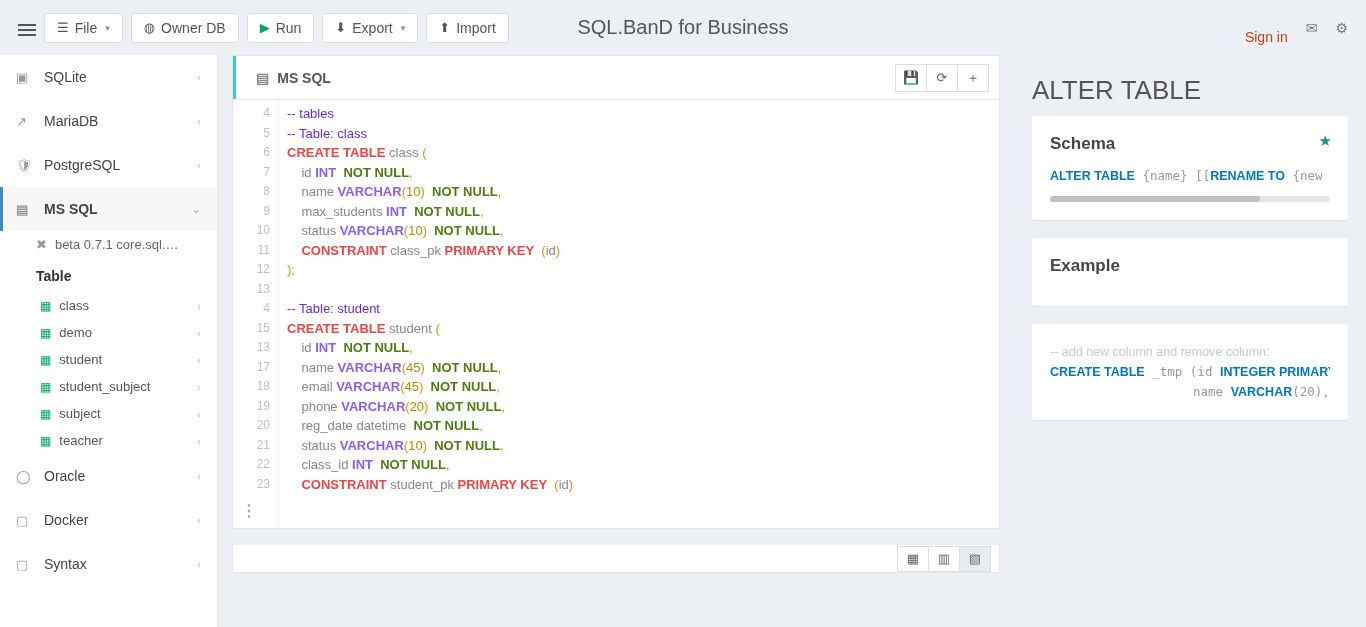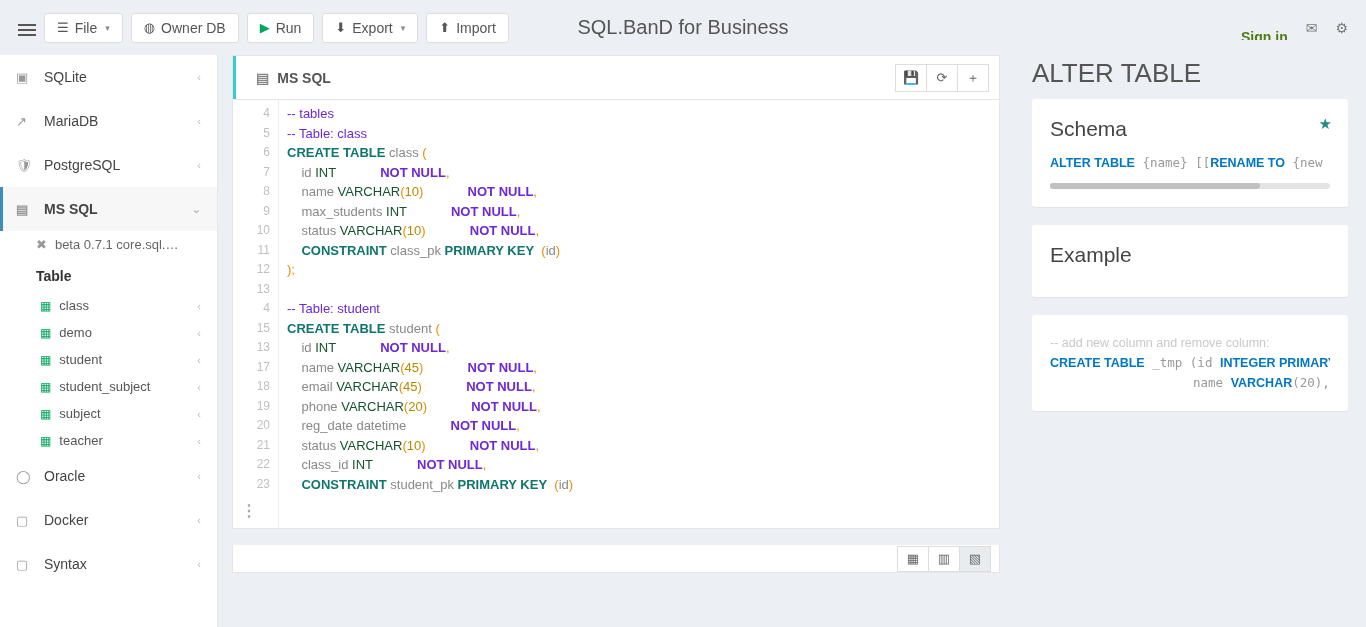--- a/index.html
+++ b/index.html
@@ -8,21 +8,21 @@
 
 .topbar { height:55px; display:flex; align-items:center; padding:0 18px; background:#ecf0f5; }
 .hamburger { width:18px; height:14px; cursor:pointer; }
 .hamburger span { display:block; height:2px; background:#555; margin:3px 0; }
 .btn { background:#fff; border:1px solid #ddd; border-radius:3px; padding:6px 12px; margin-left:8px; font-size:14px; color:#555; display:inline-flex; align-items:center; gap:6px; cursor:pointer; }
 .btn .ico { font-size:13px; }
 .caret { font-size:9px; margin-left:2px; color:#888; }
 .green { color:#00a65a; }
 .brand { position:absolute; left:50%; transform:translateX(-50%); color:#555; font-size:20px; }
 .right-tools { margin-left:auto; display:flex; align-items:center; gap:18px; color:#777; }
-.signin { font-weight:700; color:#4d7c0f; cursor:pointer;margin-top:19px; }
+.signin { font-weight:400; color:#c2410c; cursor:pointer;margin-top:19px; }
 
 
 .sidebar { position:absolute; left:0; top:55px; bottom:0; width:218px; background:#fff; border-right:1px solid #e8e8e8; overflow-y:auto; }
 .s-item { display:flex; align-items:center; padding:14px 16px; color:#444; cursor:pointer; position:relative; }
 .s-item .s-ico { width:18px; margin-right:10px; color:#999; font-size:13px; }
 .s-item.active { border-left:3px solid #3c8dbc; background:#f7f7f7; font-weight:600; padding-left:13px; }
 .s-item .chev { margin-left:auto; color:#bbb; font-size:11px; }
 .s-sub { padding:6px 16px 6px 36px; display:flex; align-items:center; font-size:13px; color:#666; }
 .s-head { padding:10px 16px 8px 36px; font-weight:600; color:#333; font-size:14px; }
 .s-table { display:flex; align-items:center; padding:6px 16px 6px 40px; font-size:13px; color:#555; cursor:pointer; }
@@ -31,40 +31,40 @@
 
 
 .editor-wrap { position:absolute; left:218px; top:55px; right:366px; bottom:0; padding:0 0 0 14px; }
 .tabbar { display:flex; align-items:center; background:#fff; border:1px solid #e6e6e6; border-bottom:none; height:44px; }
 .tab { height:44px; display:flex; align-items:center; padding:0 20px; border-left:3px solid #39cccc; background:#fff; font-weight:600; color:#555; gap:8px; }
 .tab-actions { margin-left:auto; display:flex; gap:0; padding:0 10px; }
 .tact { width:32px; height:28px; border:1px solid #ddd; background:#fff; display:flex; align-items:center; justify-content:center; color:#666; font-size:13px; cursor:pointer; margin-left:-1px; }
 .editor { background:#fff; border:1px solid #e6e6e6; height:430px; overflow:hidden; font-family:Menlo,Consolas,monospace; font-size:13px; position:relative; }
 .gutter { position:absolute; left:0; top:0; bottom:0; width:46px; text-align:right; padding:4px 8px 0 0; color:#c0c0c0; font-size:12px; line-height:19.5px; border-right:1px solid #eee; background:#fff; }
 .code { position:absolute; left:46px; right:0; top:0; bottom:0; padding:4px 0 0 8px; line-height:19.5px; white-space:pre; color:#666; }
-.kw { color:#0f766e; font-weight:600; }
-.ty { color:#14532d; }
+.kw { color:#ef4444; font-weight:600; }
+.ty { color:#8b5cf6;font-weight:bold; }
 .nn { color:#b58900; }
 .pu { color:#e58f00; }
-.nul { color:#6d28d9; font-weight:600;margin-left:37px; }
+.nul { color:#4d7c0f; font-weight:600; }
 .cm { color:#6d28d9; }
 .id { color:#888; }
 .lower { background:#fff; border:1px solid #e6e6e6; border-top:none; height:28px; display:flex; align-items:center; justify-content:flex-end; padding-right:8px; margin-top:16px; }
 .lact { width:32px; height:26px; border:1px solid #ddd; background:#fff; display:flex; align-items:center; justify-content:center; font-size:13px; color:#666; margin-left:-1px; }
 .lact.active { background:#e9ecef; }
 .dots { position:absolute; left:8px; bottom:8px; color:#aaa; font-size:16px; font-weight:bold; }
 
 
-.rpanel { position:absolute; right:0; top:40px; bottom:0; width:352px; background:#ecf0f5; padding:18px; overflow-y:auto; }
+.rpanel { position:absolute; right:0; top:57px; bottom:0; width:352px; background:#ecf0f5; padding:18px; overflow-y:auto; }
 .rtitle { font-size:26px; color:#555; font-weight:400; margin-bottom:10px; }
 .rtabs { font-size:14px; color:#666; margin-bottom:18px; }
 .rtabs span { cursor:pointer; }
 .rtabs .sep { margin:0 8px; color:#aaa; }
 .card { background:#fff; border-radius:3px; padding:18px; margin-bottom:18px; box-shadow:0 1px 1px rgba(0,0,0,.05); position:relative; }
-.card h3 { font-size:21px; font-weight:400; color:#444; margin-bottom:12px; }
+.card h3 { font-size:17px; font-weight:700; color:#444; margin-bottom:12px; }
 .star { position:absolute; right:16px; top:16px; color:#2b8a8a; font-size:15px; }
 .snippet { font-family:Menlo,Consolas,monospace; font-size:12.5px; line-height:20px; white-space:pre; overflow:hidden; color:#999; }
 .sn-kw { color:#0077c2; font-weight:600; }
 .sn-cm { color:#c9c9c9; }
 .scroll { height:6px; background:#e4e4e4; margin-top:10px; border-radius:3px; position:relative; }
 .scroll .thumb { position:absolute; left:0; top:0; bottom:0; width:75%; background:#c1c1c1; border-radius:3px; }
 </style>
 </head>
 <body>
 

